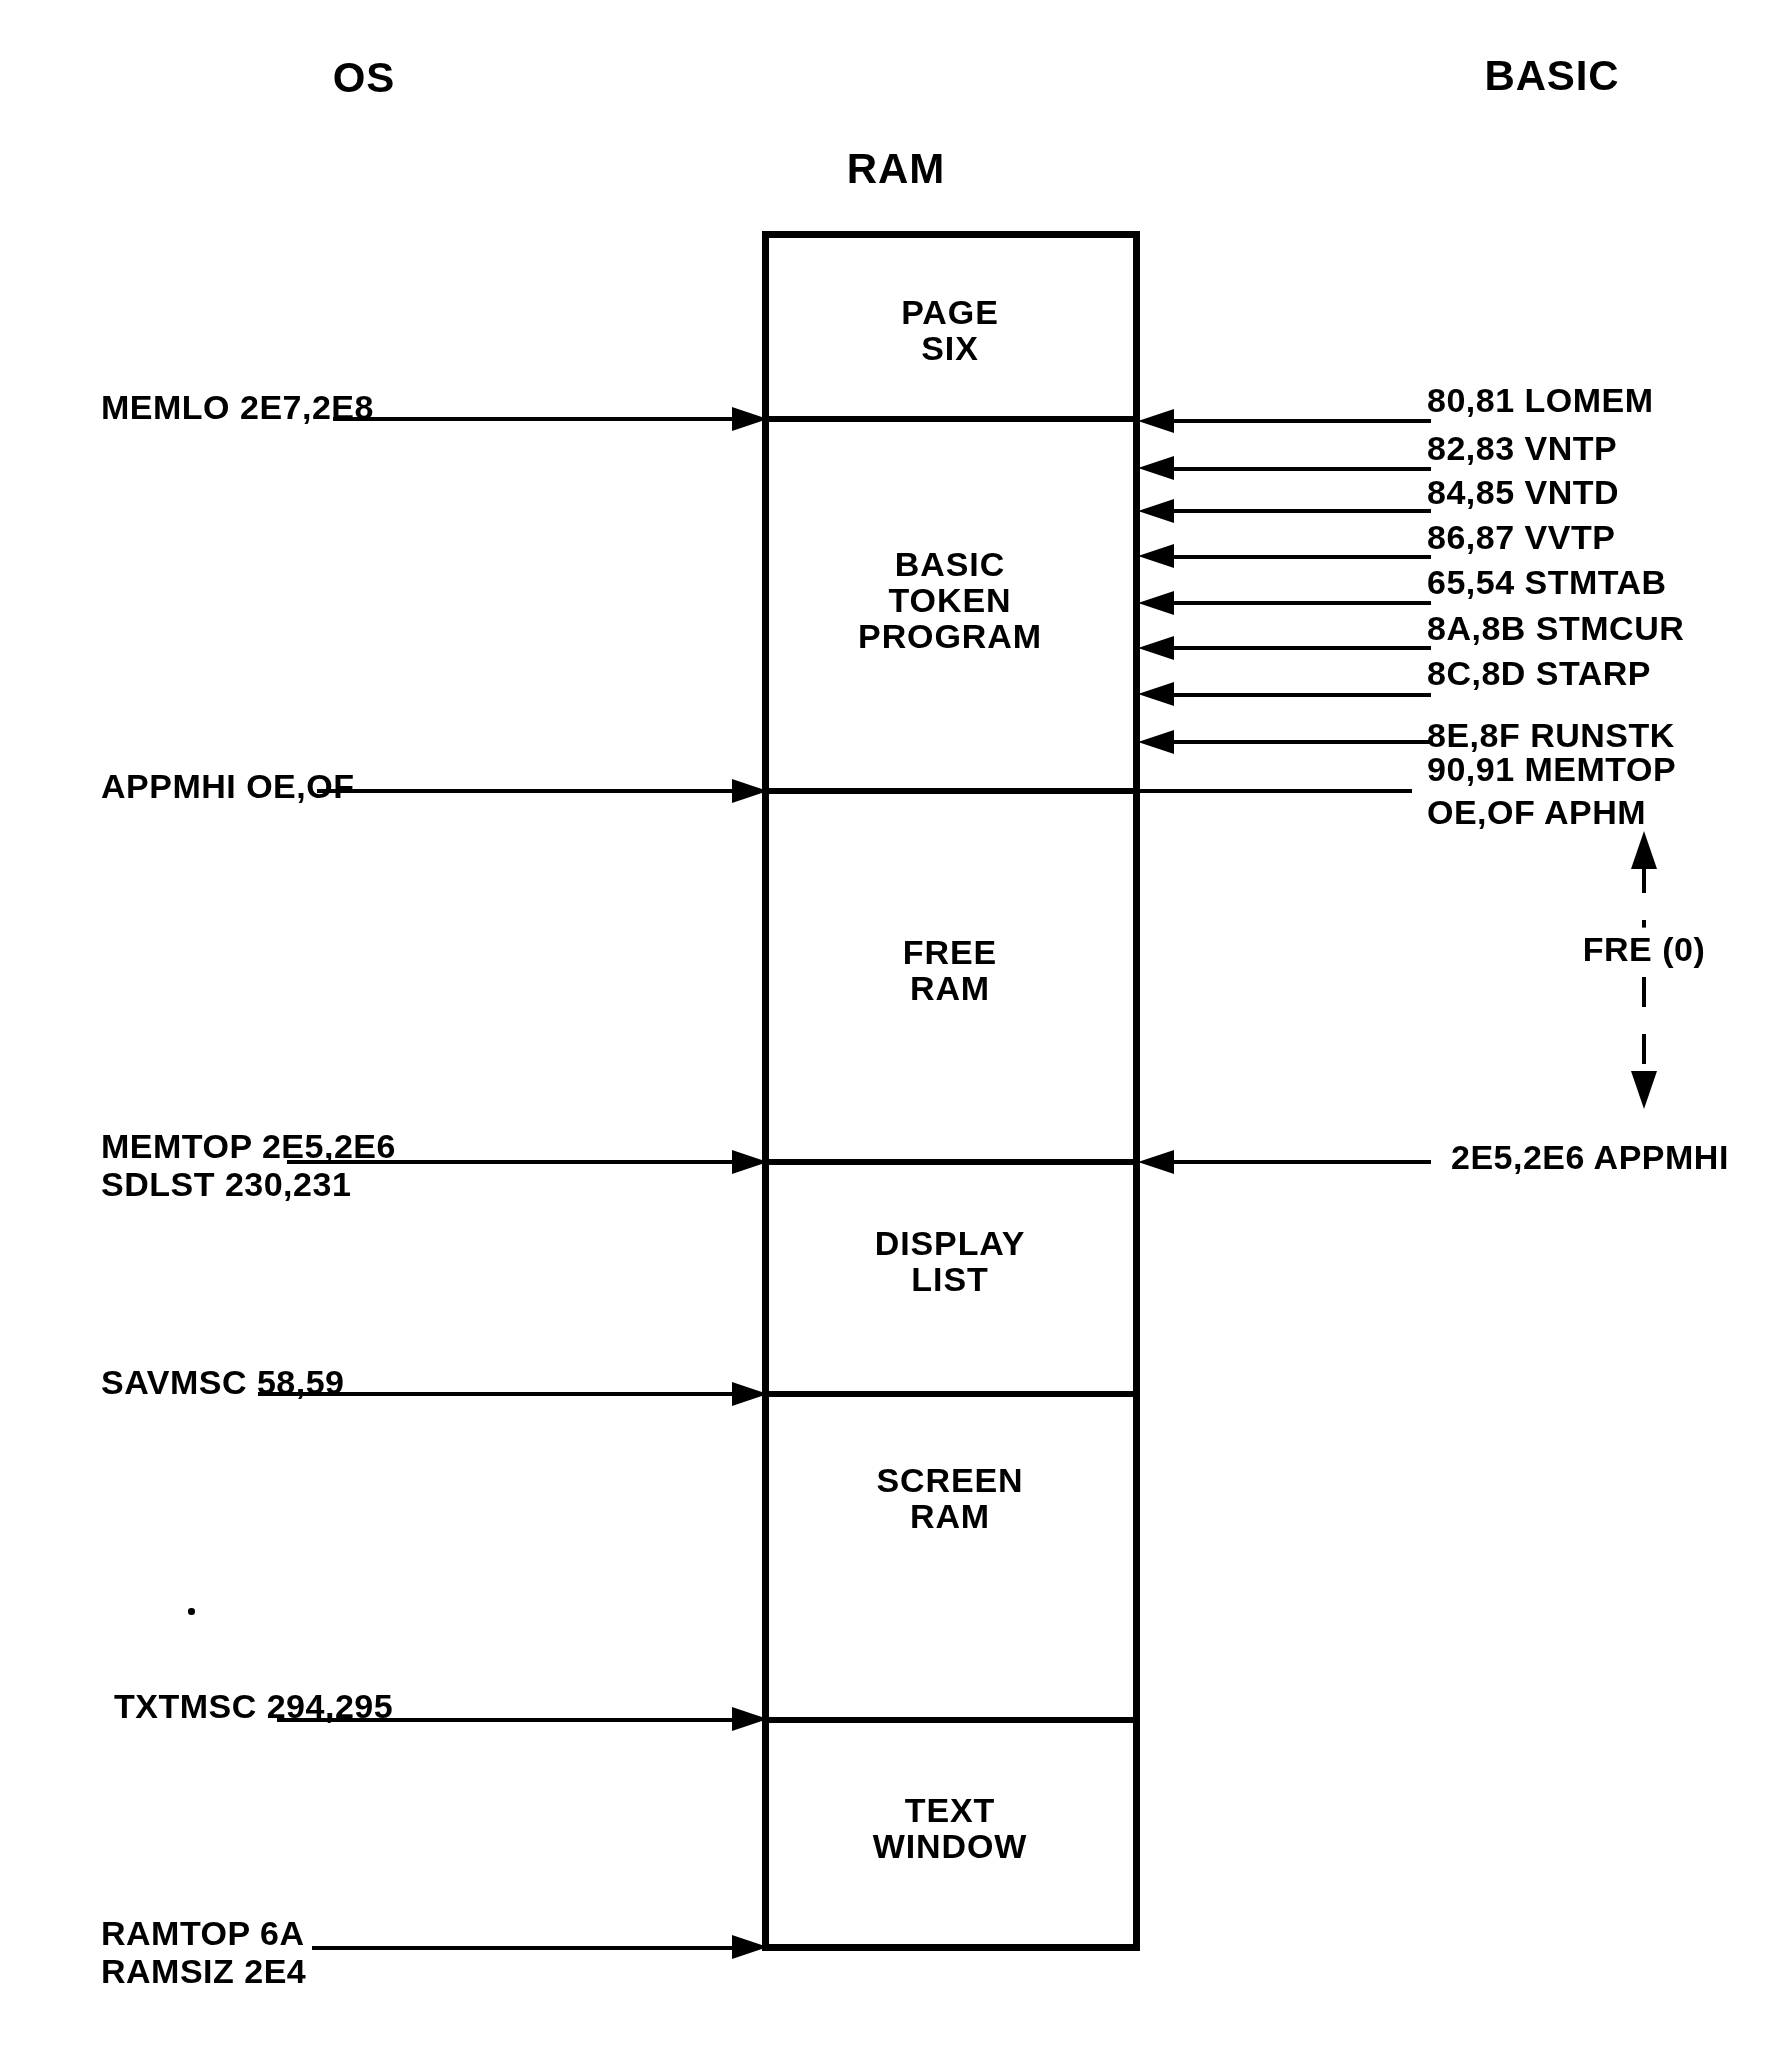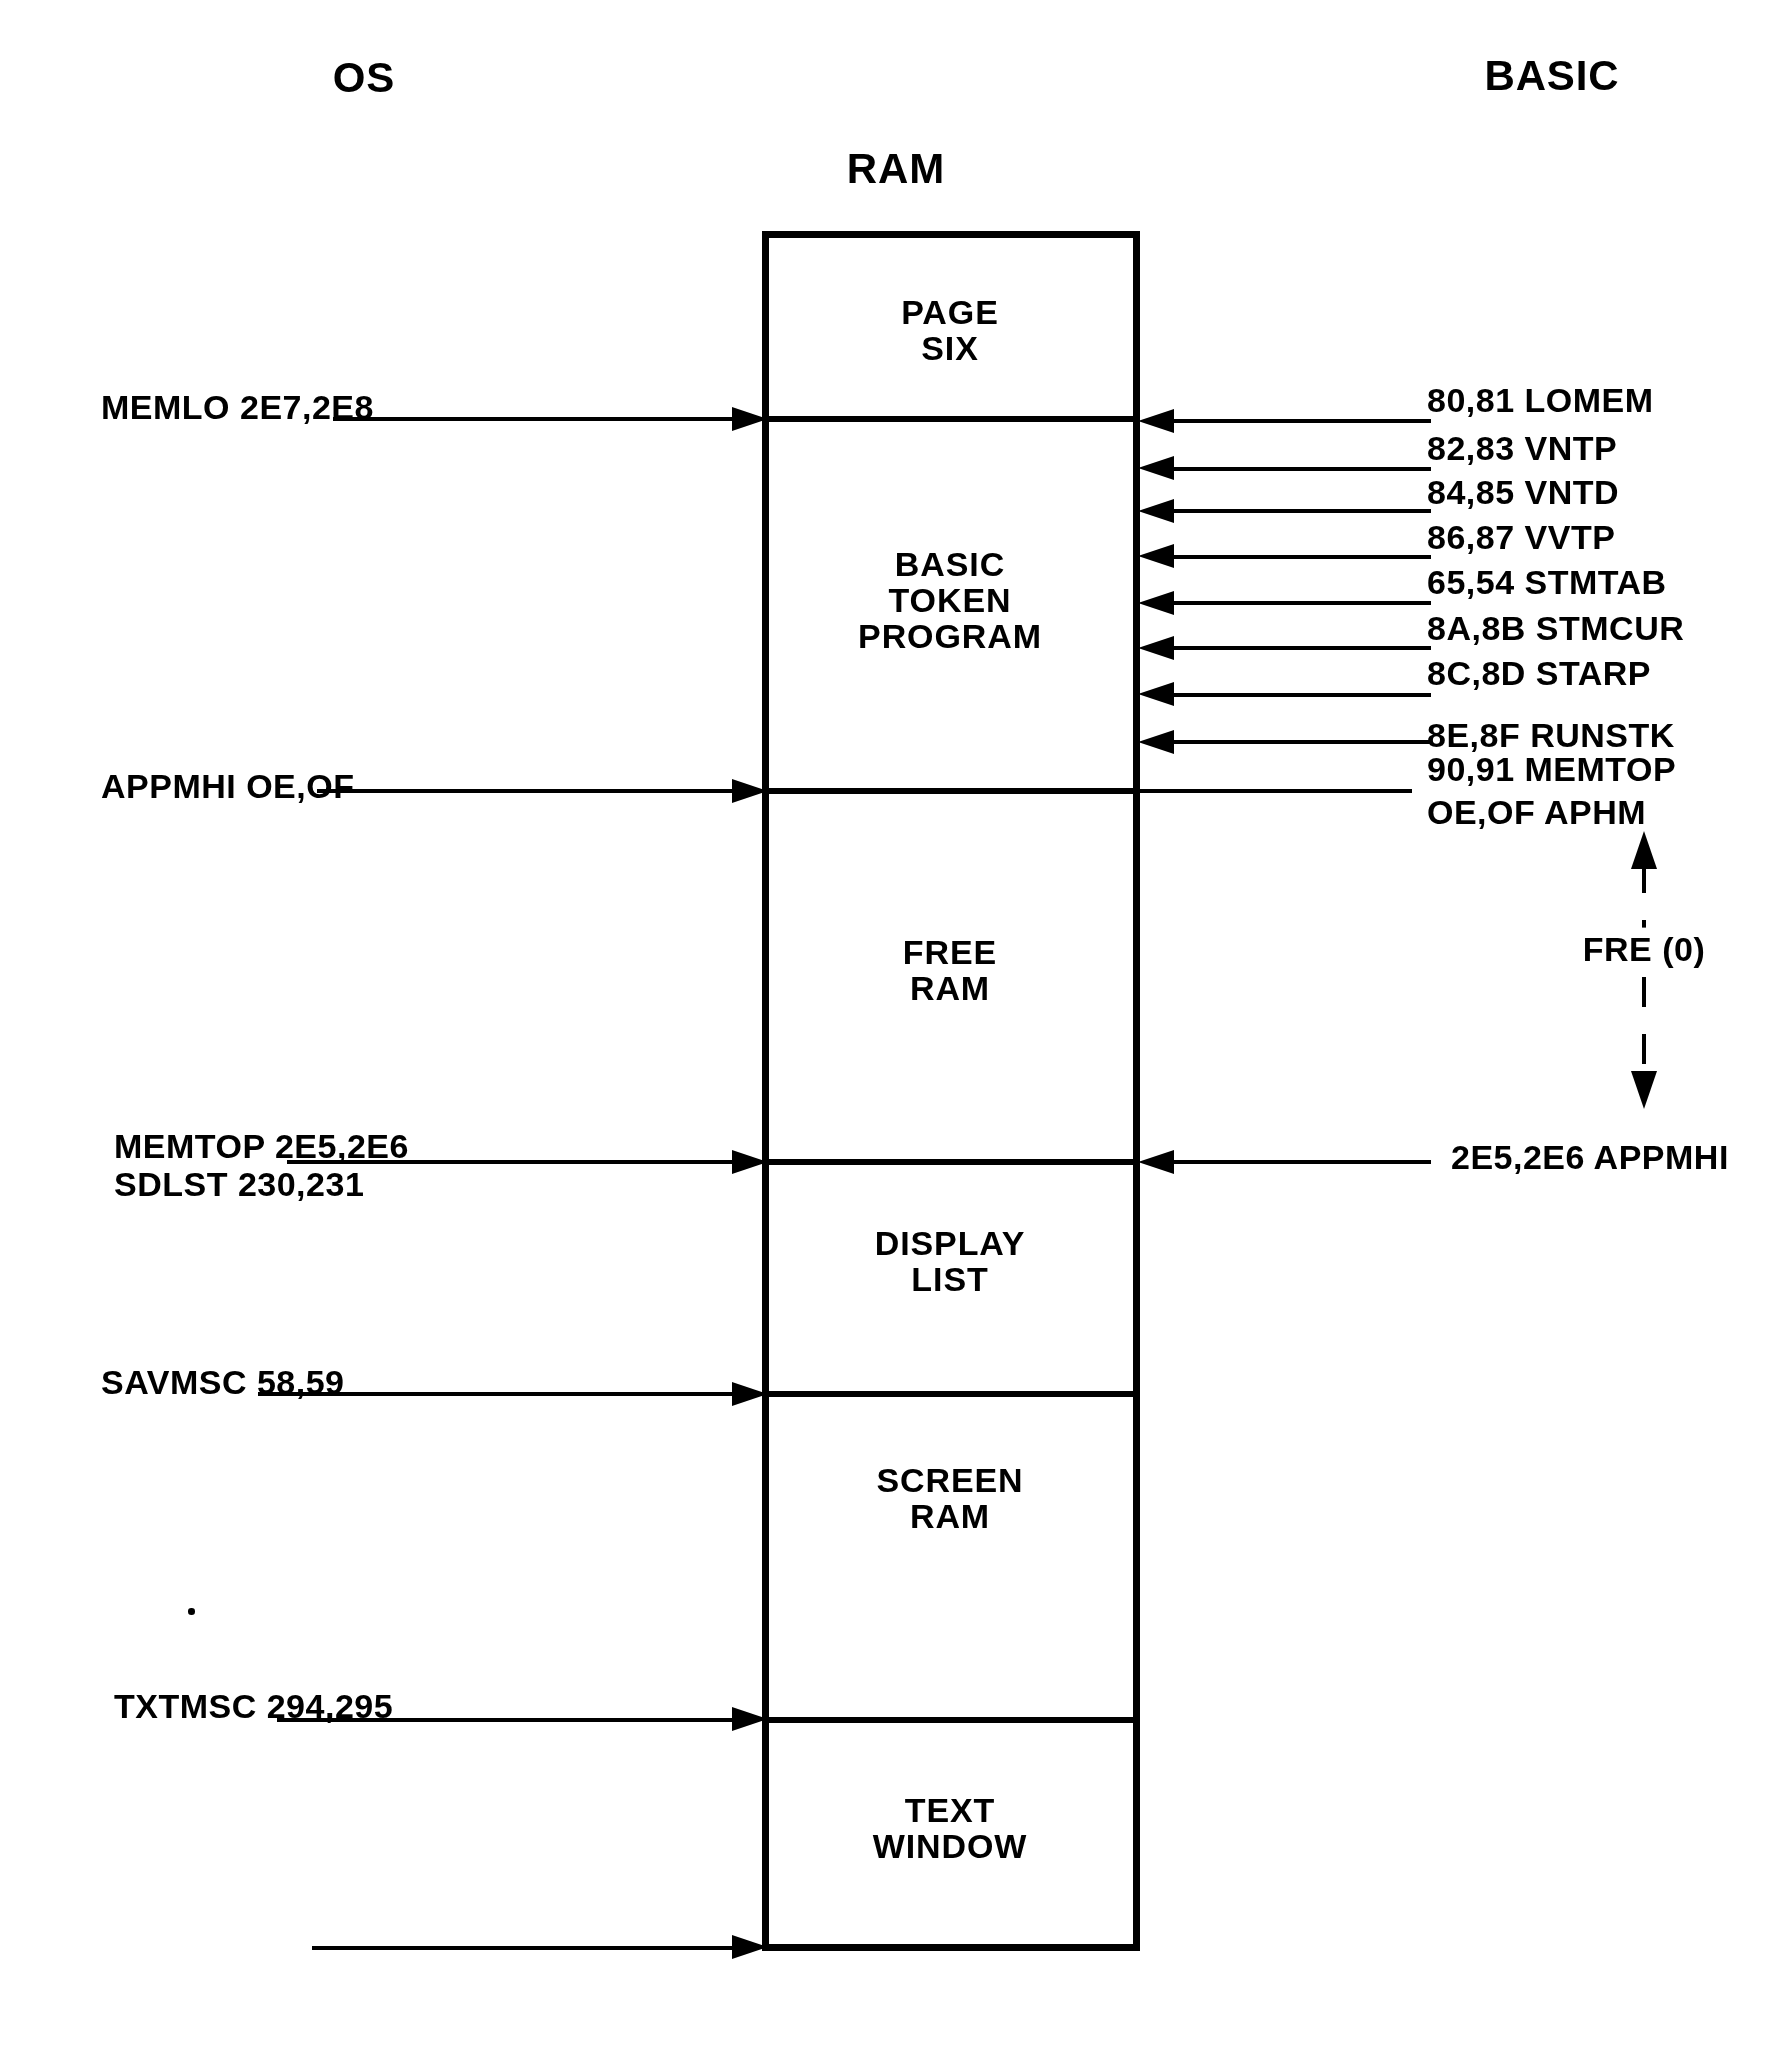--- a/index.html
+++ b/index.html
@@ -53,24 +53,26 @@
 RAM</div>
   <div class="sec" style="left:950px;top:1261px;">DISPLAY
 LIST</div>
   <div class="sec" style="left:950px;top:1498px;">SCREEN
 RAM</div>
   <div class="sec" style="left:950px;top:1828px;">TEXT
 WINDOW</div>
 
   <div class="ptr" style="left:101px;top:388px;">MEMLO 2E7,2E8</div>
   <div class="ptr" style="left:101px;top:767px;">APPMHI OE,OF</div>
-  <div class="ptr" style="left:101px;top:1127px;margin-left:13px;">MEMTOP 2E5,2E6
+  <div class="ptr" style="left:101px;top:1127px;">MEMTOP 2E5,2E6
 SDLST 230,231</div>
   <div class="ptr" style="left:101px;top:1363px;">SAVMSC 58,59</div>
   <div class="ptr" style="left:114px;top:1687px;">TXTMSC 294,295</div>
+  <div class="ptr" style="left:101px;top:1914px;">RAMTOP 6A
+RAMSIZ 2E4</div>
 
   <div class="hline" style="left:333px;top:417px;width:419px;"></div>
   <div class="ah ah-r" style="left:732px;top:407px;"></div>
   <div class="hline" style="left:317px;top:789px;width:435px;"></div>
   <div class="ah ah-r" style="left:732px;top:779px;"></div>
   <div class="hline" style="left:287px;top:1160px;width:466px;"></div>
   <div class="ah ah-r" style="left:732px;top:1150px;"></div>
   <div class="hline" style="left:258px;top:1392px;width:494px;"></div>
   <div class="ah ah-r" style="left:732px;top:1382px;"></div>
   <div class="hline" style="left:277px;top:1718px;width:475px;"></div>

